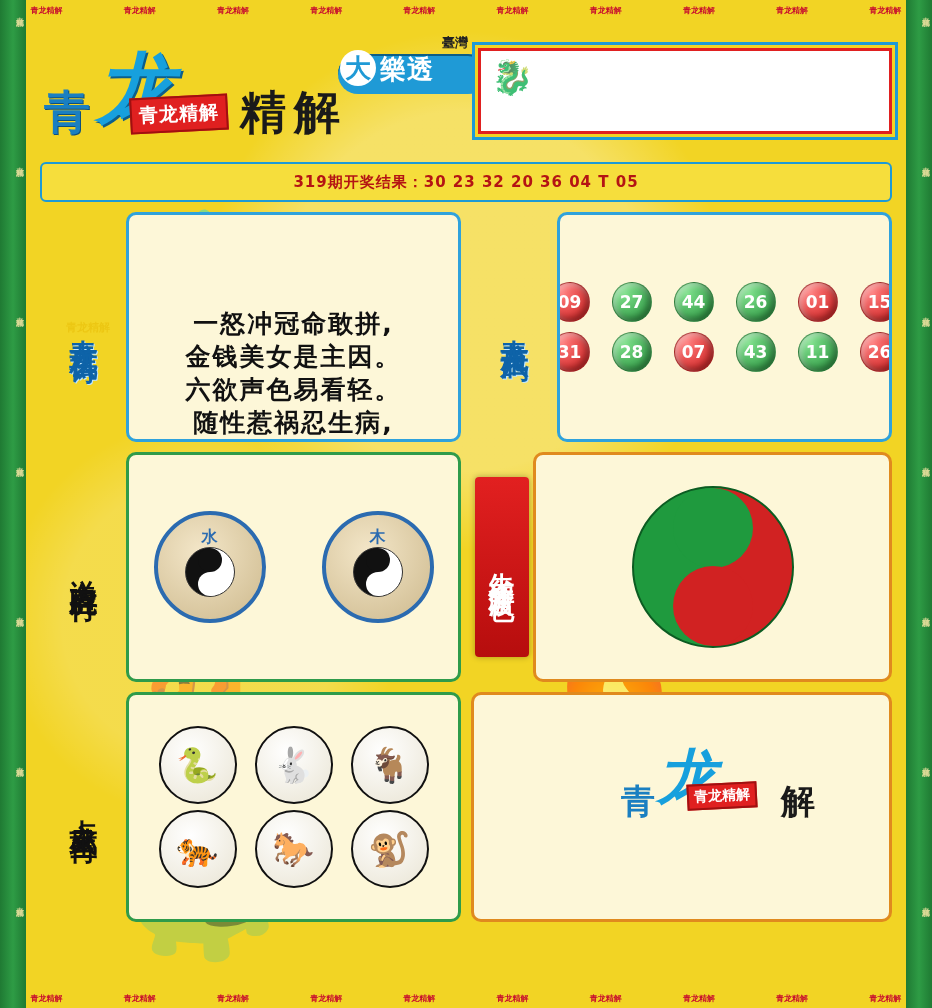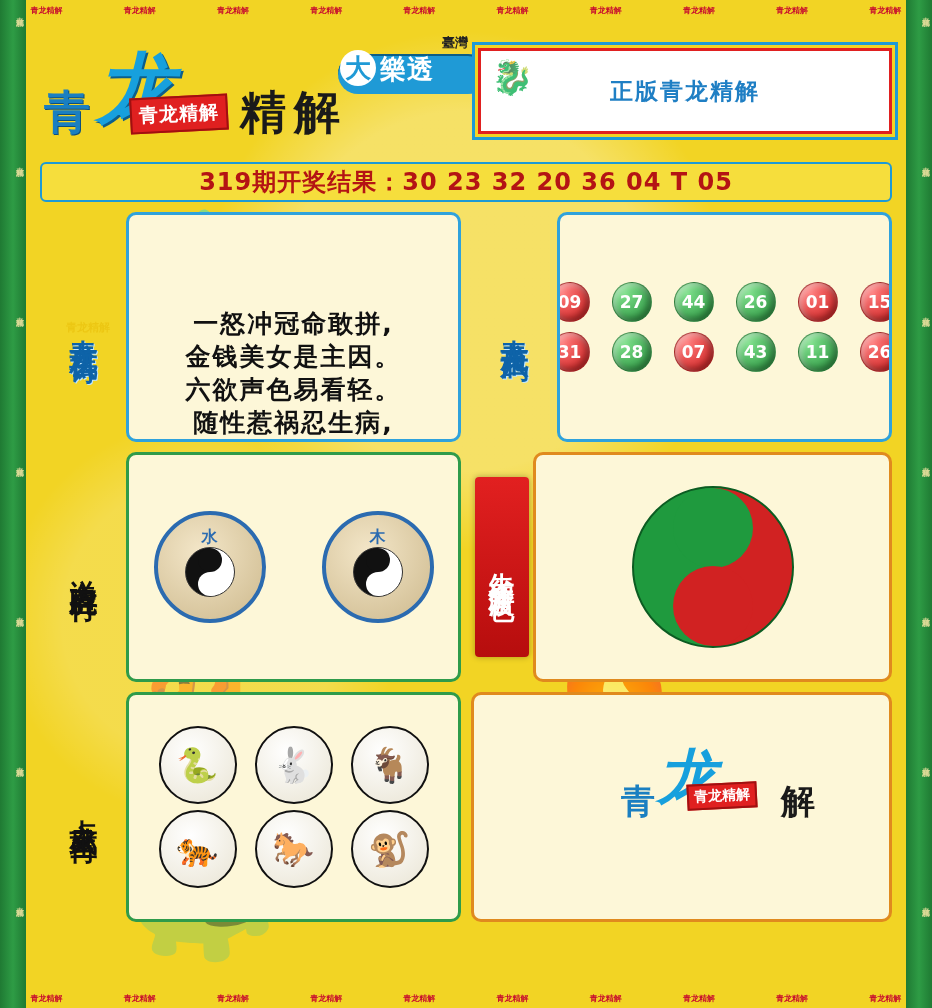--- a/index.html
+++ b/index.html
@@ -105,21 +105,21 @@
   .banner-line2{font-size:16px;font-weight:bold;color:#111;margin-top:6px;}
   .banner-dragon{
     position:absolute;left:10px;top:6px;font-size:34px;color:#7fd0f0;opacity:.75;
   }
   
   .result-bar{
     position:relative;margin:2px 14px 0 14px;height:36px;
     border:2px solid #1d9ad6;border-radius:6px;background:#f6de3c;
     display:flex;align-items:center;justify-content:center;
   }
-  .result-text{font-size:24px;font-weight:bold;color:#b41414;letter-spacing:1px;text-align:right;}
+  .result-text{font-size:15px;font-weight:bold;color:#b41414;letter-spacing:1px;text-align:right;}
   
   .row{position:relative;margin:10px 14px 0 14px;display:flex;gap:10px;height:230px;}
   .cell{position:relative;flex:1;display:flex;}
   .vlabel{
     width:86px;position:relative;display:flex;align-items:center;justify-content:center;
   }
   .vlabel .chars{
     writing-mode:vertical-rl;text-orientation:upright;
     font-size:28px;font-weight:bold;line-height:36px;letter-spacing:4px;
   }
@@ -312,21 +312,20 @@
     <div class="lotto">
       <span class="lotto-tw">臺灣</span>
       <span class="lotto-badge"></span>
       <span class="lotto-circle">大</span>
       <span class="lotto-text">樂透</span>
     </div>
 
 
     <div class="banner">
       <span class="banner-dragon">🐉</span>
-      <div class="banner-line1">正版青龙精解</div>
     </div>
   </div>
 
   <div class="result-bar">
     <span class="result-text">319期开奖结果：30 23 32 20 36 04 T 05</span>
   </div>
 
   <div class="row">
     <div class="cell">
       <div class="vlabel blue">

